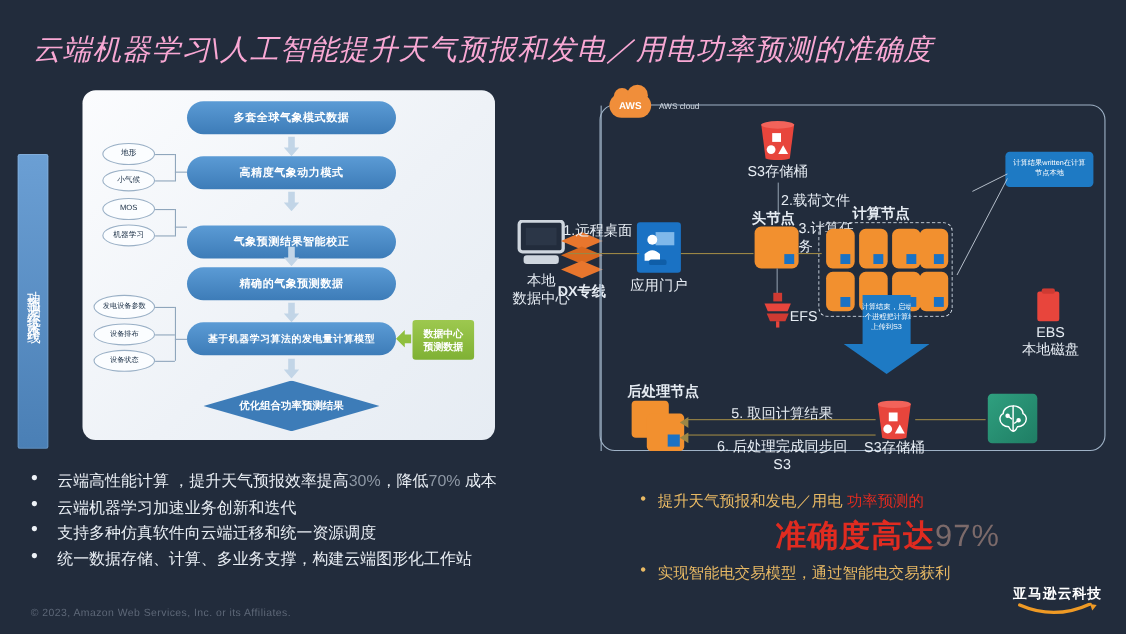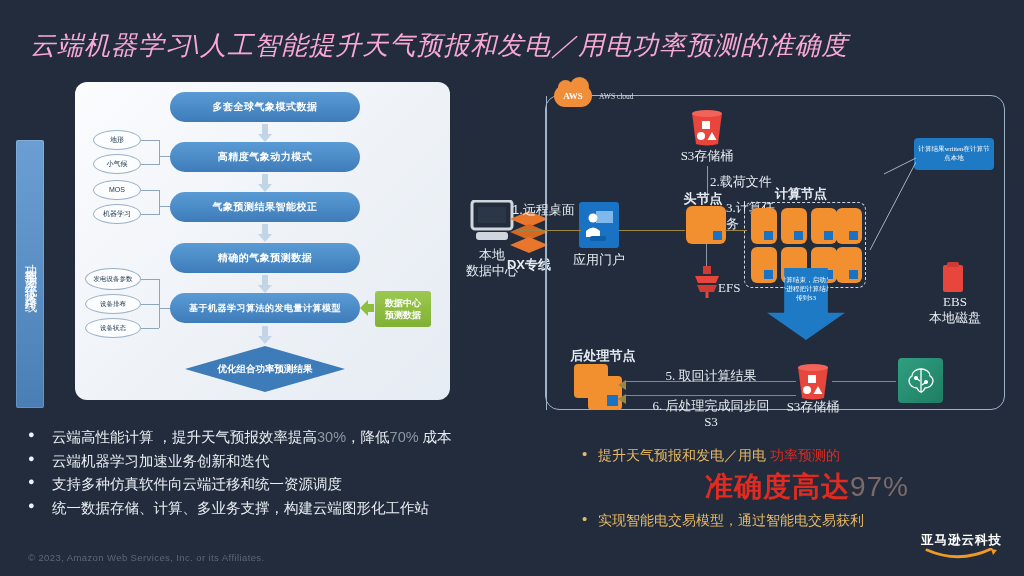--- a/index.html
+++ b/index.html
@@ -76,21 +76,21 @@
     border-radius: 3px; color: #fff; font-size: 9px; font-weight: bold;
     display: flex; flex-direction: column; align-items: center; justify-content: center;
     line-height: 1.35; padding: 2px 4px;
   }
   .connector { position: absolute; border-color: #8fa6bc; }
 
   
   .aws-panel {
     position: absolute; left: 545px; top: 95px;
     width: 460px; height: 315px;
-    border: 1.5px solid #9fb2c6; border-radius: 14px; font-family: Liberation Serif, serif;
+    border: 1.5px solid #9fb2c6; border-radius: 14px;
   }
   .aws-cloud-badge {
     position: absolute; left: 8px; top: -11px;
     display: flex; align-items: center; gap: 7px;
   }
   .cloudicon {
     width: 38px; height: 22px; background: #f08e3a;
     border-radius: 11px; position: relative;
     display: flex; align-items: center; justify-content: center;
     color: #fff; font-size: 9px; font-weight: bold;
@@ -213,21 +213,21 @@
     <div class="connector" style="left:66px; top:82px; width:18px; height:1px; background:#8fa6bc;"></div>
     <div class="connector" style="left:84px; top:58px; width:1px; height:25px; background:#8fa6bc;"></div>
     <div class="connector" style="left:84px; top:74px; width:11px; height:1px; background:#8fa6bc;"></div>
 
     <div class="arrow-d" style="left:183px; top:92px;">
       <svg width="14" height="18" viewBox="0 0 14 18">
           <path d="M4 0 h6 v10 h4 L7 18 L0 10 h4 z" fill="#c2d5e7"></path>
         </svg>
     </div>
 
-    <div class="fbox" style="left:95px; top:110px; width:190px;">气象预测结果智能校正</div>
+    <div class="fbox" style="left:95px; top:123px; width:190px;">气象预测结果智能校正</div>
 
     <div class="fellipse" style="left:18px; top:98px; width:48px; height:20px;">MOS</div>
     <div class="fellipse" style="left:18px; top:122px; width:48px; height:20px;">机器学习</div>
     <div class="connector" style="left:66px; top:108px; width:18px; height:1px; background:#8fa6bc;"></div>
     <div class="connector" style="left:66px; top:132px; width:18px; height:1px; background:#8fa6bc;"></div>
     <div class="connector" style="left:84px; top:108px; width:1px; height:25px; background:#8fa6bc;"></div>
     <div class="connector" style="left:84px; top:124px; width:11px; height:1px; background:#8fa6bc;"></div>
 
     <div class="arrow-d" style="left:183px; top:142px;">
       <svg width="14" height="18" viewBox="0 0 14 18">

